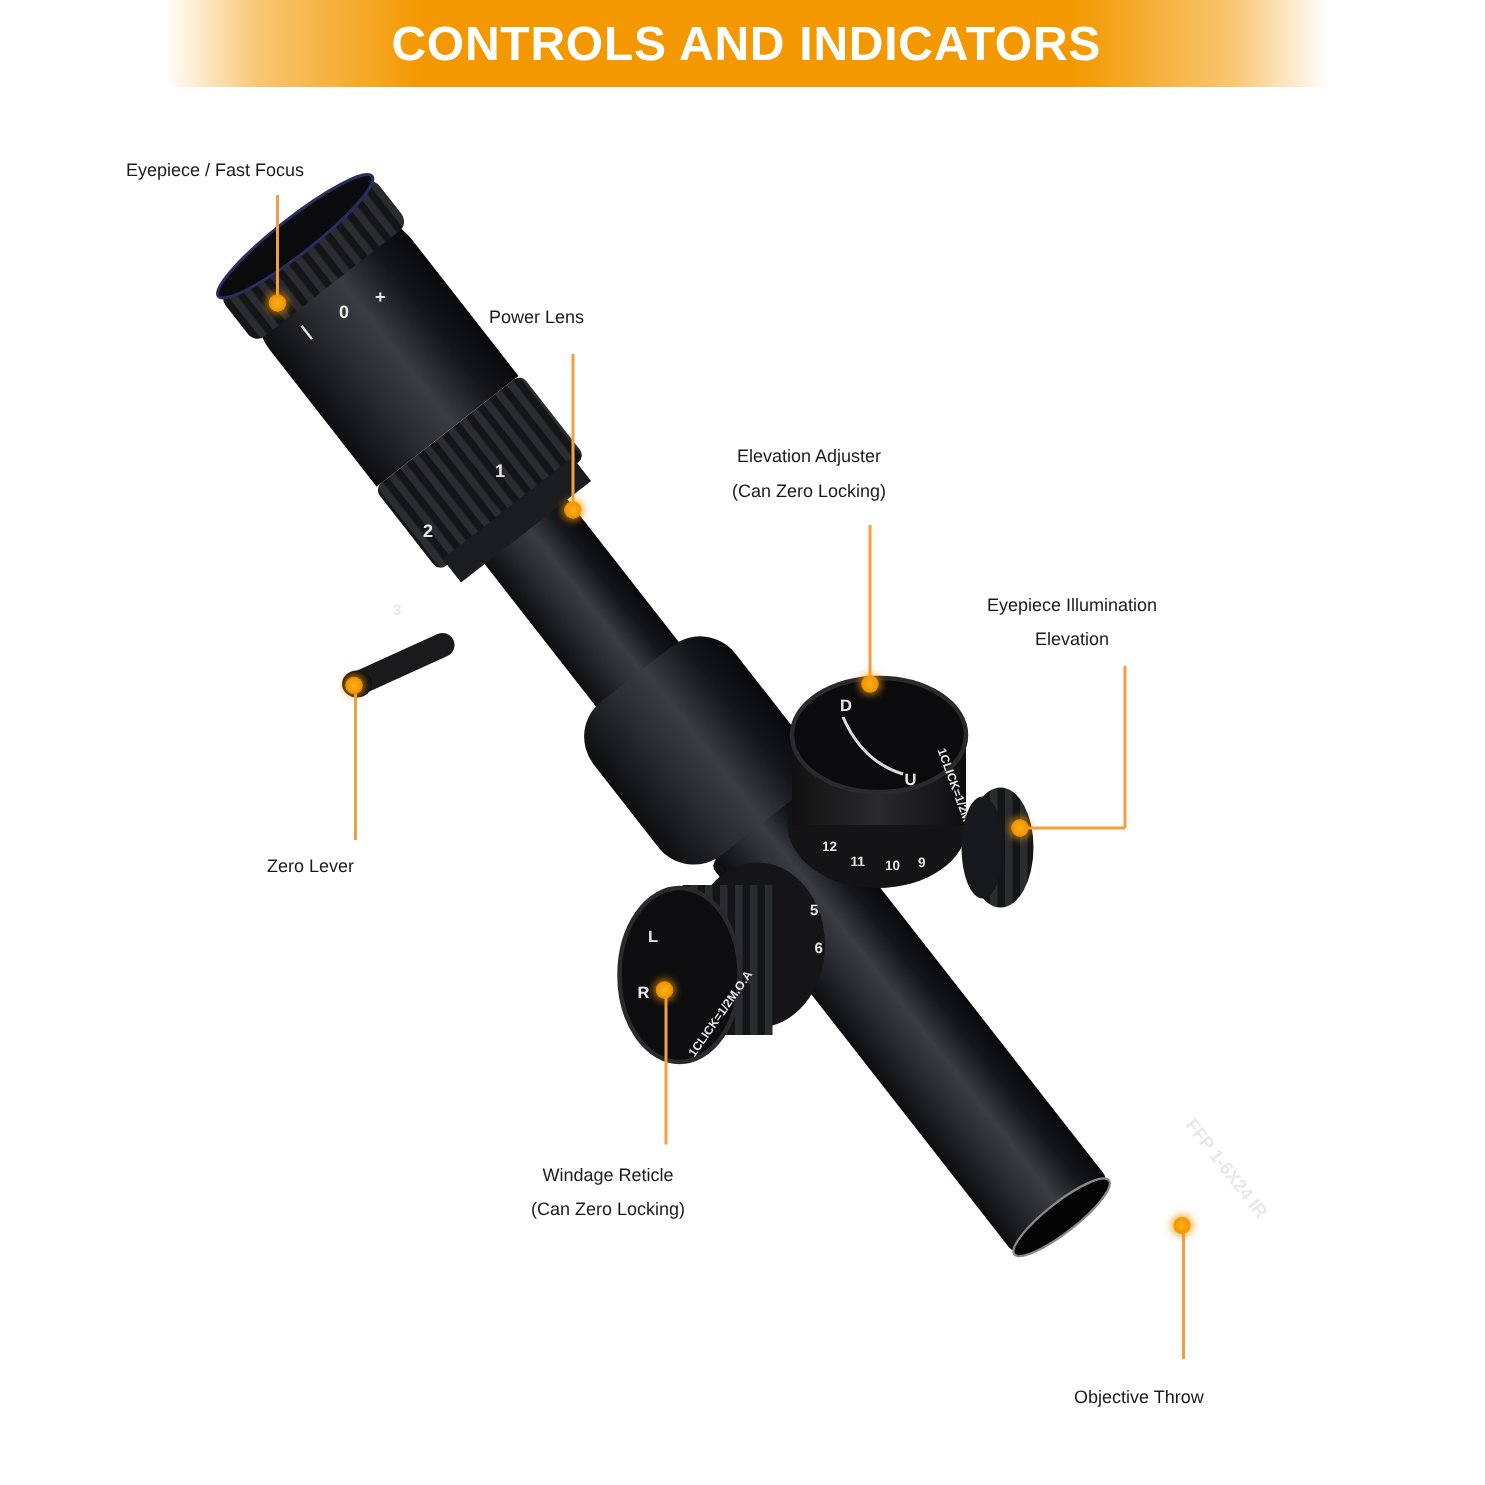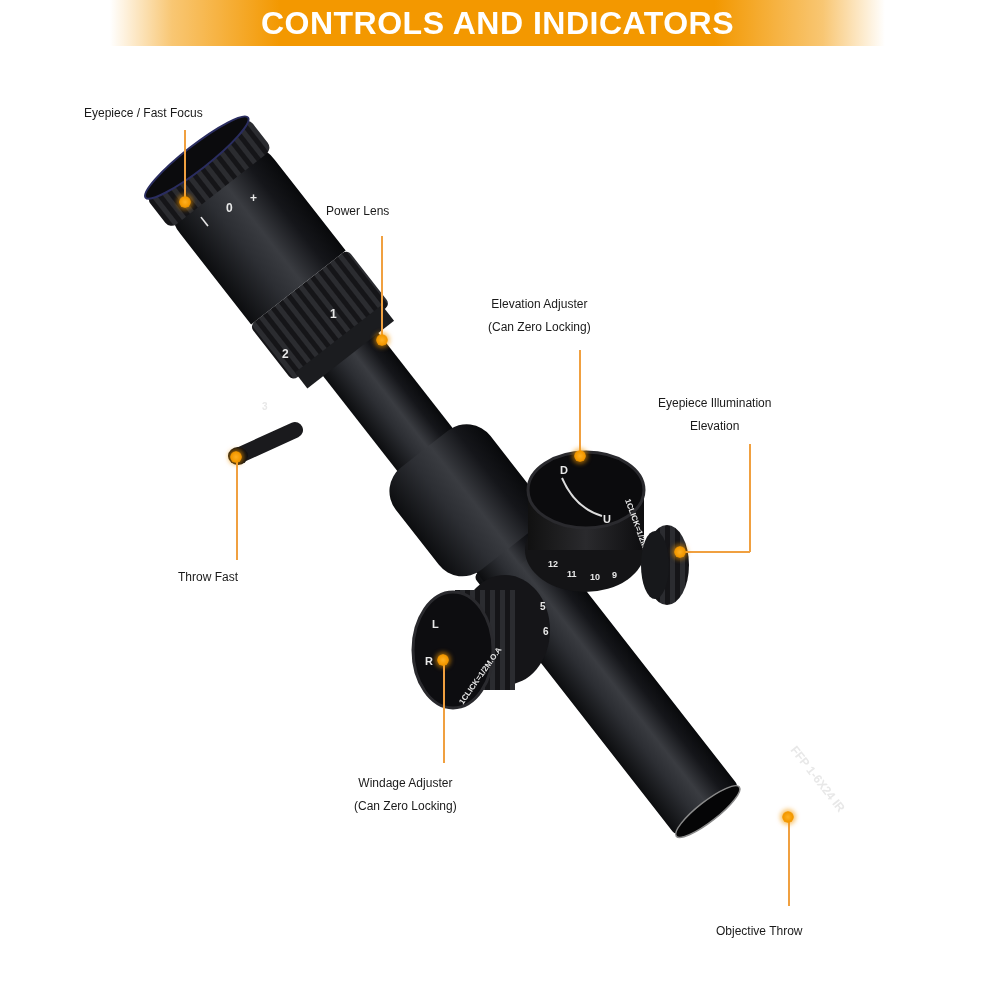--- a/index.html
+++ b/index.html
@@ -1,20 +1,20 @@
 <!DOCTYPE html>
 <html><head>
   <meta charset="utf-8">
   <style>
     html, body { margin: 0; padding: 0; background: #ffffff; }
     body { width: 990px; height: 990px; position: relative; overflow: hidden;
            font-family: "Liberation Sans", sans-serif; }
 
     .banner {
-      position: absolute; left: 110px; top: 0; width: 775px; height: 46px;
+      position: absolute; left: 110px; top: 0; width: 775px; height: 58px;
       background: linear-gradient(90deg,
         rgba(243,152,0,0) 0%,
         rgba(243,152,0,0.55) 8%,
         #f39800 22%,
         #f39800 78%,
         rgba(243,152,0,0.55) 92%,
         rgba(243,152,0,0) 100%);
       display: flex; align-items: center; justify-content: center;
     }
     .banner-title {
@@ -157,27 +157,27 @@
   <div>Eyepiece Illumination</div>
   <div>Elevation</div>
 </div>
 <div class="leader" style="left:749px; top:444px; width:1.5px; height:108px;"></div>
 <div class="leader" style="left:680px; top:551px; width:70px; height:1.5px;"></div>
 <div class="dot" style="left:680px; top:552px;"></div>
 
 <div class="dot" style="left:236px; top:457px;"></div>
 <div class="leader" style="left:236px; top:458px; width:1.5px; height:102px;"></div>
 <div class="label" style="left:178px; top:566px;">
-  <span>Throw Fast</span>
+  <span>Zero Lever</span>
 </div>
 
 <div class="dot" style="left:443px; top:660px;"></div>
 <div class="leader" style="left:443px; top:661px; width:1.5px; height:102px;"></div>
 <div class="label" style="left:354px; top:772px;">
-  <div>Windage Adjuster</div>
+  <div>Windage Reticle</div>
   <div>(Can Zero Locking)</div>
 </div>
 
 <div class="dot" style="left:788px; top:817px;"></div>
 <div class="leader" style="left:788px; top:818px; width:1.5px; height:88px;"></div>
 <div class="label" style="left:716px; top:920px;">
   <span>Objective Throw</span>
 </div>
 
 </body></html>

